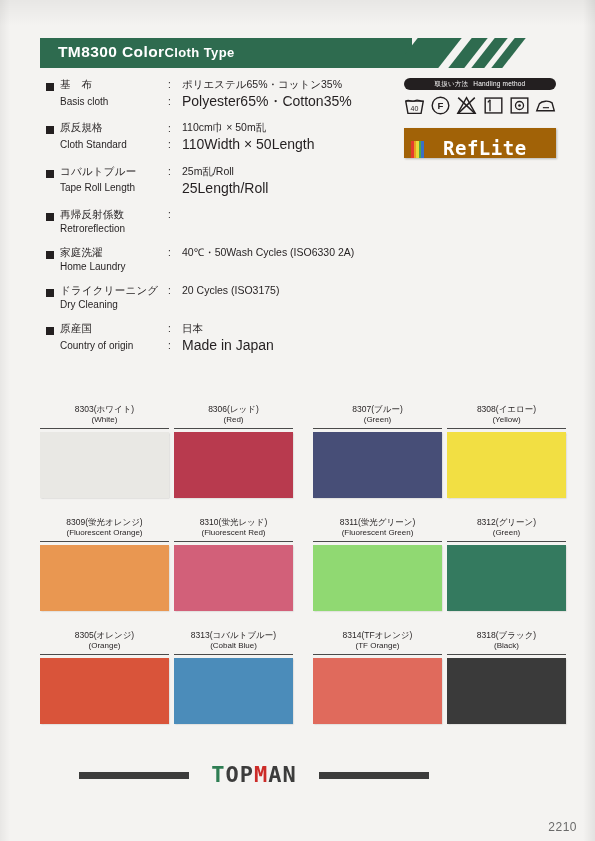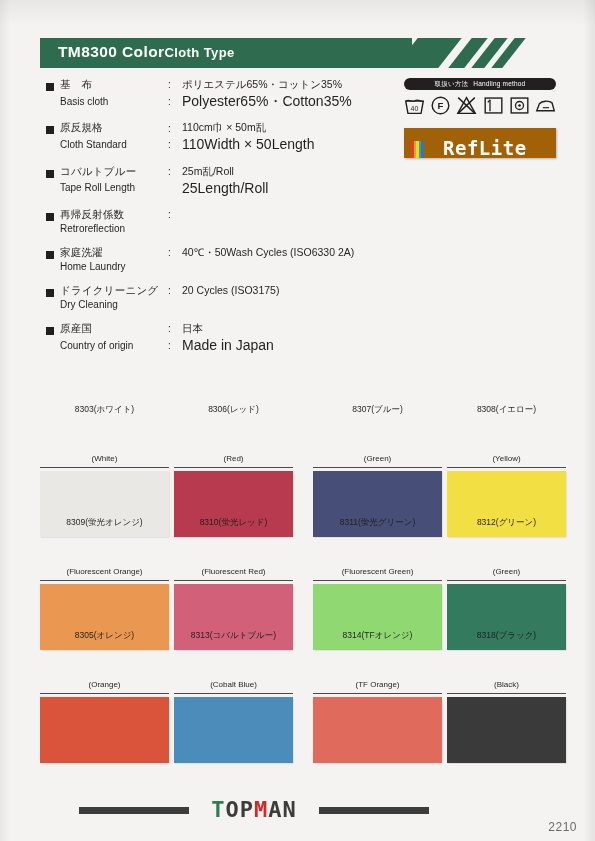--- a/index.html
+++ b/index.html
@@ -204,21 +204,20 @@
     font-size: 8.5px;
     text-align: center;
     line-height: 1.25;
     white-space: nowrap;
   }
   .sw-name-en {
     font-size: 8px;
     text-align: center;
     line-height: 1.25;
     white-space: nowrap;
-    margin-top: 39px;
   }
   .sw-rule {
     margin-top: 3px;
     height: 1px;
     background: #4a4a4a;
     width: 129px;
   }
   .sw-chip {
     margin-top: 3px;
     width: 129px;
@@ -227,21 +226,21 @@
   }
   .swatch-cell.c1 .sw-chip,
   .swatch-cell.c3 .sw-chip { width: 119px; }
   .swatch-cell.c1 .sw-rule,
   .swatch-cell.c3 .sw-rule { width: 119px; }
   .swatch-cell.c1, .swatch-cell.c3 { width: 119px; }
 
   
   .footer {
     position: absolute;
-    left: 0; top: 795px;
+    left: 0; top: 760px;
     width: 508px;
     height: 30px;
     display: flex;
     align-items: center;
     justify-content: center;
   }
   .foot-bar {
     height: 7px;
     background: #3c3c3c;
     width: 110px;

